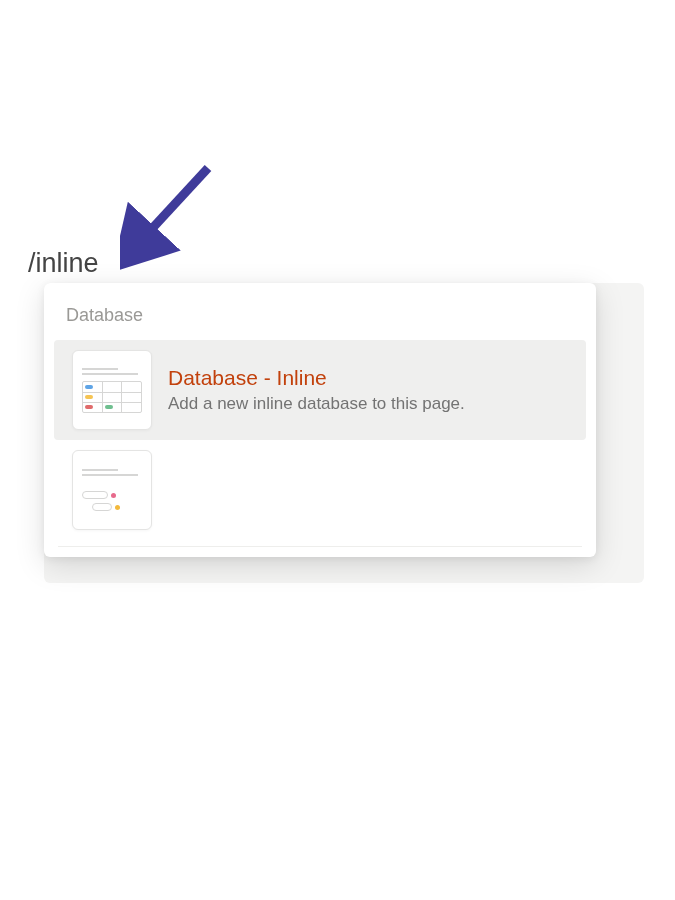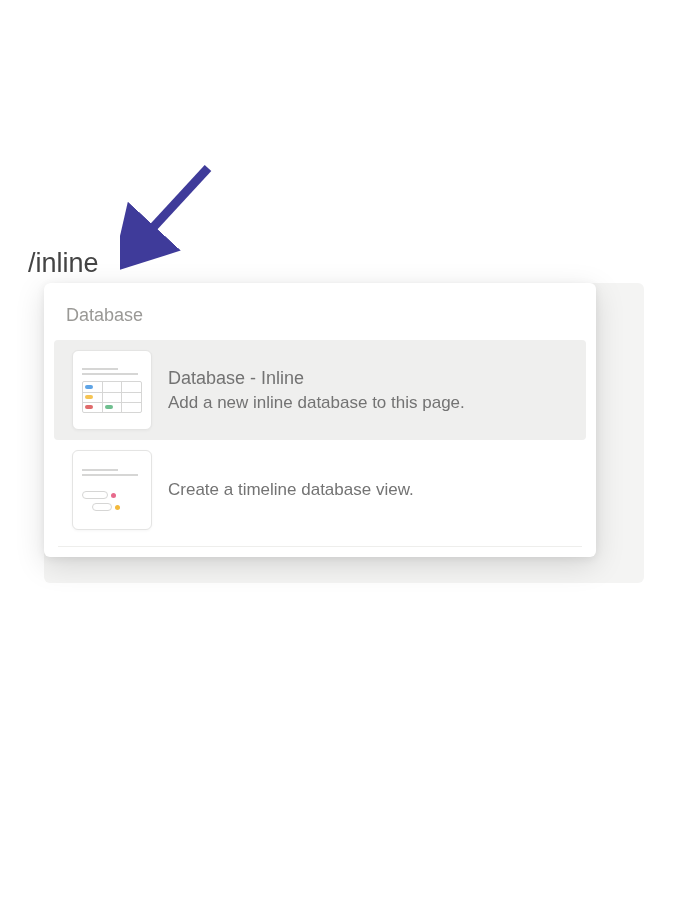--- a/index.html
+++ b/index.html
@@ -74,22 +74,22 @@
       justify-content: center;
       box-shadow: 0 1px 3px rgba(0,0,0,0.04);
     }
     .menu-text {
       flex: 1;
       display: flex;
       flex-direction: column;
       gap: 4px;
     }
     .menu-title {
-      font-size: 18px;
-      color: #737373;
+      font-size: 21px;
+      color: #c2410c;
       font-weight: 400;
     }
     .menu-desc {
       font-size: 17px;
       color: #737373;
       font-weight: 400;
     }
     .thumb-inner-db {
       width: 60px;
     }
@@ -226,18 +226,17 @@
           <div class="pill" style="width:26px"></div>
           <div class="dot" style="background:#e76a8c"></div>
         </div>
         <div class="pillrow" style="margin-left:10px;margin-top:4px;">
           <div class="pill" style="width:20px"></div>
           <div class="dot" style="background:#f3b93c"></div>
         </div>
       </div>
     </div>
     <div class="menu-text">
-      <div class="menu-desc">Create a timeline database view.</div>
     </div>
   </div>
 
   <div class="divider"></div>
 </div>
 
 </body></html>

